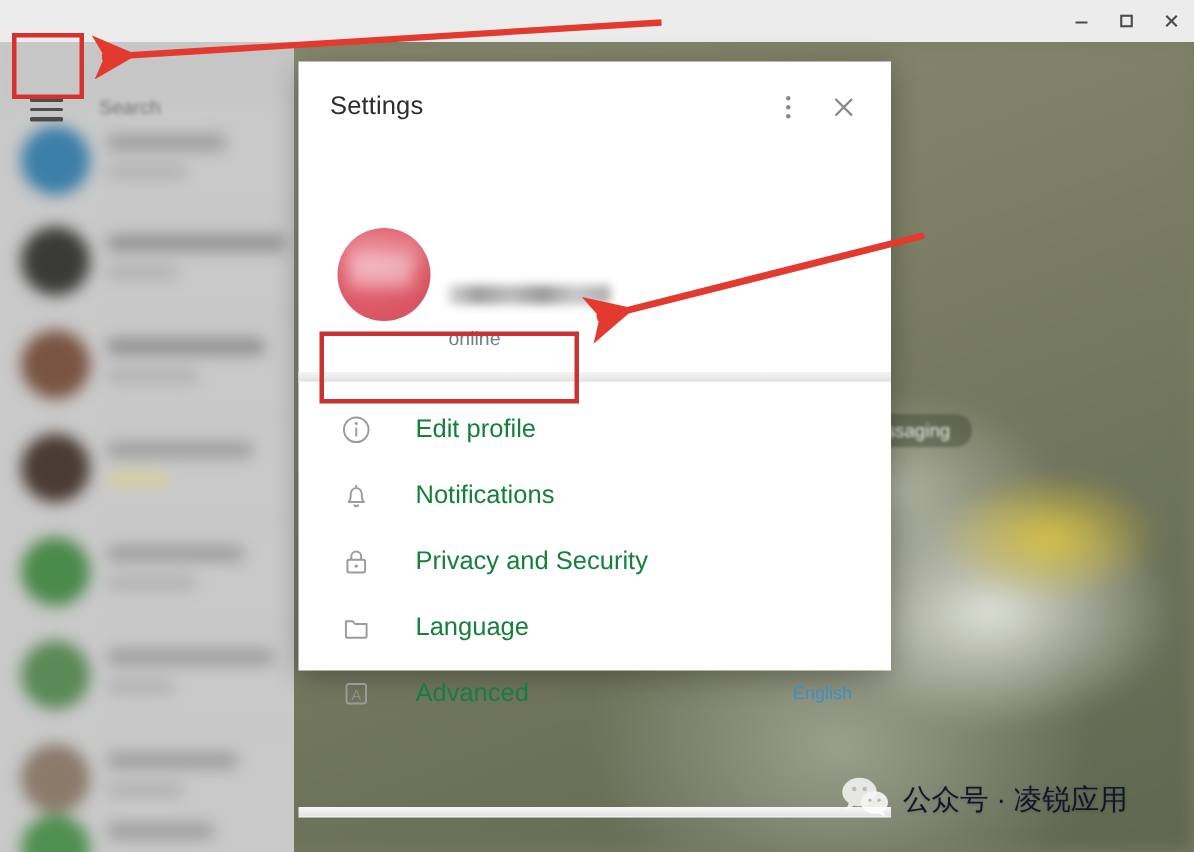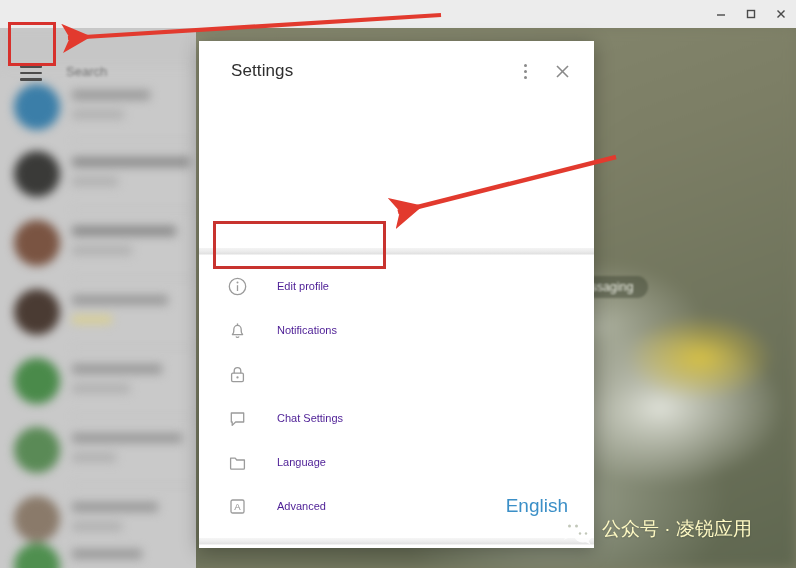--- a/index.html
+++ b/index.html
@@ -79,24 +79,23 @@
     position:absolute; left:566px; top:276px;
     padding:4px 14px; border-radius:12px;
     background:rgba(60,66,48,.45);
     color:#e8eadf; font-size:12.5px;
     filter:blur(1.1px);
     white-space:nowrap;
   }
 
   
   #settings-dialog {
-    position:absolute; left:199px; top:41px; width:395px; height:507px;
+    position:absolute; left:199px; top:41px; width:395px; height:406px;
     background:#ffffff;
     box-shadow:0 3px 18px rgba(0,0,0,.30);
-    padding-left:11px;
   }
   #dlg-header {
     position:relative; height:58px;
   }
   #dlg-title {
     position:absolute; left:21px; top:20px;
     font-size:17px; color:#2e2e2e; letter-spacing:.1px;
   }
   #dlg-menu-btn {
     position:absolute; right:57px; top:18px; width:24px; height:24px;
@@ -145,24 +144,24 @@
   #menu-list { position:absolute; left:0; top:223px; width:395px; }
   .menu-item {
     position:relative; height:44px; display:flex; align-items:center;
   }
   .menu-icon {
     position:absolute; left:26px; width:24px; height:24px;
     display:flex; align-items:center; justify-content:center;
     color:#9b9b9b;
   }
   .menu-label {
-    position:absolute; left:78px; font-size:11px; color:#4c1d95;
+    position:absolute; left:78px; font-size:17px; color:#15803d;
   }
   .menu-value {
-    position:absolute; right:26px; font-size:19px; color:#3b8fc7;
+    position:absolute; right:26px; font-size:12px; color:#3b8fc7;
   }
 
   #divider-bottom {
     position:absolute; left:0; top:497px; width:395px; height:7px;
     background:linear-gradient(180deg,#f6f6f6 0%,#ededed 45%,#e3e3e3 80%,#fafafa 100%);
   }
 
   
   #ann-box-hamburger {
     position:absolute; left:8px; top:22px; width:48px; height:44px;
@@ -172,22 +171,22 @@
     position:absolute; left:213px; top:221px; width:173px; height:48px;
     border:3px solid #c8332f; pointer-events:none;
   }
   #ann-arrows {
     position:absolute; left:0; top:0; width:796px; height:568px; pointer-events:none;
   }
 
   
   #watermark {
     position:absolute; left:560px; top:516px;
-    display:flex; align-items:flex-start; gap:8px;
-    color:#fef9c3; font-size:19px;
+    display:flex; align-items:flex-end; gap:8px;
+    color:#0f172a; font-size:19px;
     text-shadow:0 1px 2px rgba(0,0,0,.18);
     white-space:nowrap;
   }
   #wechat-logo { width:34px; height:30px; opacity:.92; }
 </style>
 </head>
 <body>
 
 <div id="app-window">
 
@@ -293,20 +292,25 @@
       </div>
 
       <div id="dlg-close-btn">
         <svg width="17" height="17" viewBox="0 0 17 17">
           <line x1="3" y1="3" x2="14" y2="14" stroke="#8a8a8a" stroke-width="1.6"></line>
           <line x1="14" y1="3" x2="3" y2="14" stroke="#8a8a8a" stroke-width="1.6"></line>
         </svg>
       </div>
     </div>
 
+    <div id="profile">
+      <div id="avatar"></div>
+      <div id="profile-name"></div>
+      <div id="profile-status">online</div>
+    </div>
 
     <div id="divider-top"></div>
 
     <div id="menu-list">
 
       <div class="menu-item">
         <span class="menu-icon">
           <svg width="21" height="21" viewBox="0 0 21 21">
             <circle cx="10.5" cy="10.5" r="8.2" fill="none" stroke="#9b9b9b" stroke-width="1.3"></circle>
             <circle cx="10.5" cy="6.4" r="1" fill="#9b9b9b"></circle>
@@ -328,30 +332,23 @@
       </div>
 
       <div class="menu-item">
         <span class="menu-icon">
           <svg width="21" height="21" viewBox="0 0 21 21">
             <rect x="4.6" y="9.2" width="11.8" height="8.4" rx="1.3" fill="none" stroke="#9b9b9b" stroke-width="1.3"></rect>
             <path d="M7.2 9.2 V7 a3.3 3.3 0 0 1 6.6 0 V9.2" fill="none" stroke="#9b9b9b" stroke-width="1.3"></path>
             <circle cx="10.5" cy="13.4" r="1.15" fill="#9b9b9b"></circle>
           </svg>
         </span>
-      </div>
-
-      <div class="menu-item">
-        <span class="menu-icon">
-          <svg width="21" height="21" viewBox="0 0 21 21">
-            <path d="M4.3 5 h12.4 v9 H8.6 L5.2 17.4 V14 H4.3 z" fill="none" stroke="#9b9b9b" stroke-width="1.3" stroke-linejoin="round"></path>
-          </svg>
-        </span>
-        <span class="menu-label">Chat Settings</span>
-      </div>
+        <span class="menu-label">Privacy and Security</span>
+      </div>
+
 
       <div class="menu-item">
         <span class="menu-icon">
           <svg width="21" height="21" viewBox="0 0 21 21">
             <path d="M3.6 6.2 h4.6 l1.5 1.8 h7.7 v8.3 a.9.9 0 0 1-.9.9 H4.5 a.9.9 0 0 1-.9-.9 z" fill="none" stroke="#9b9b9b" stroke-width="1.3" stroke-linejoin="round"></path>
           </svg>
         </span>
         <span class="menu-label">Language</span>
       </div>
 

